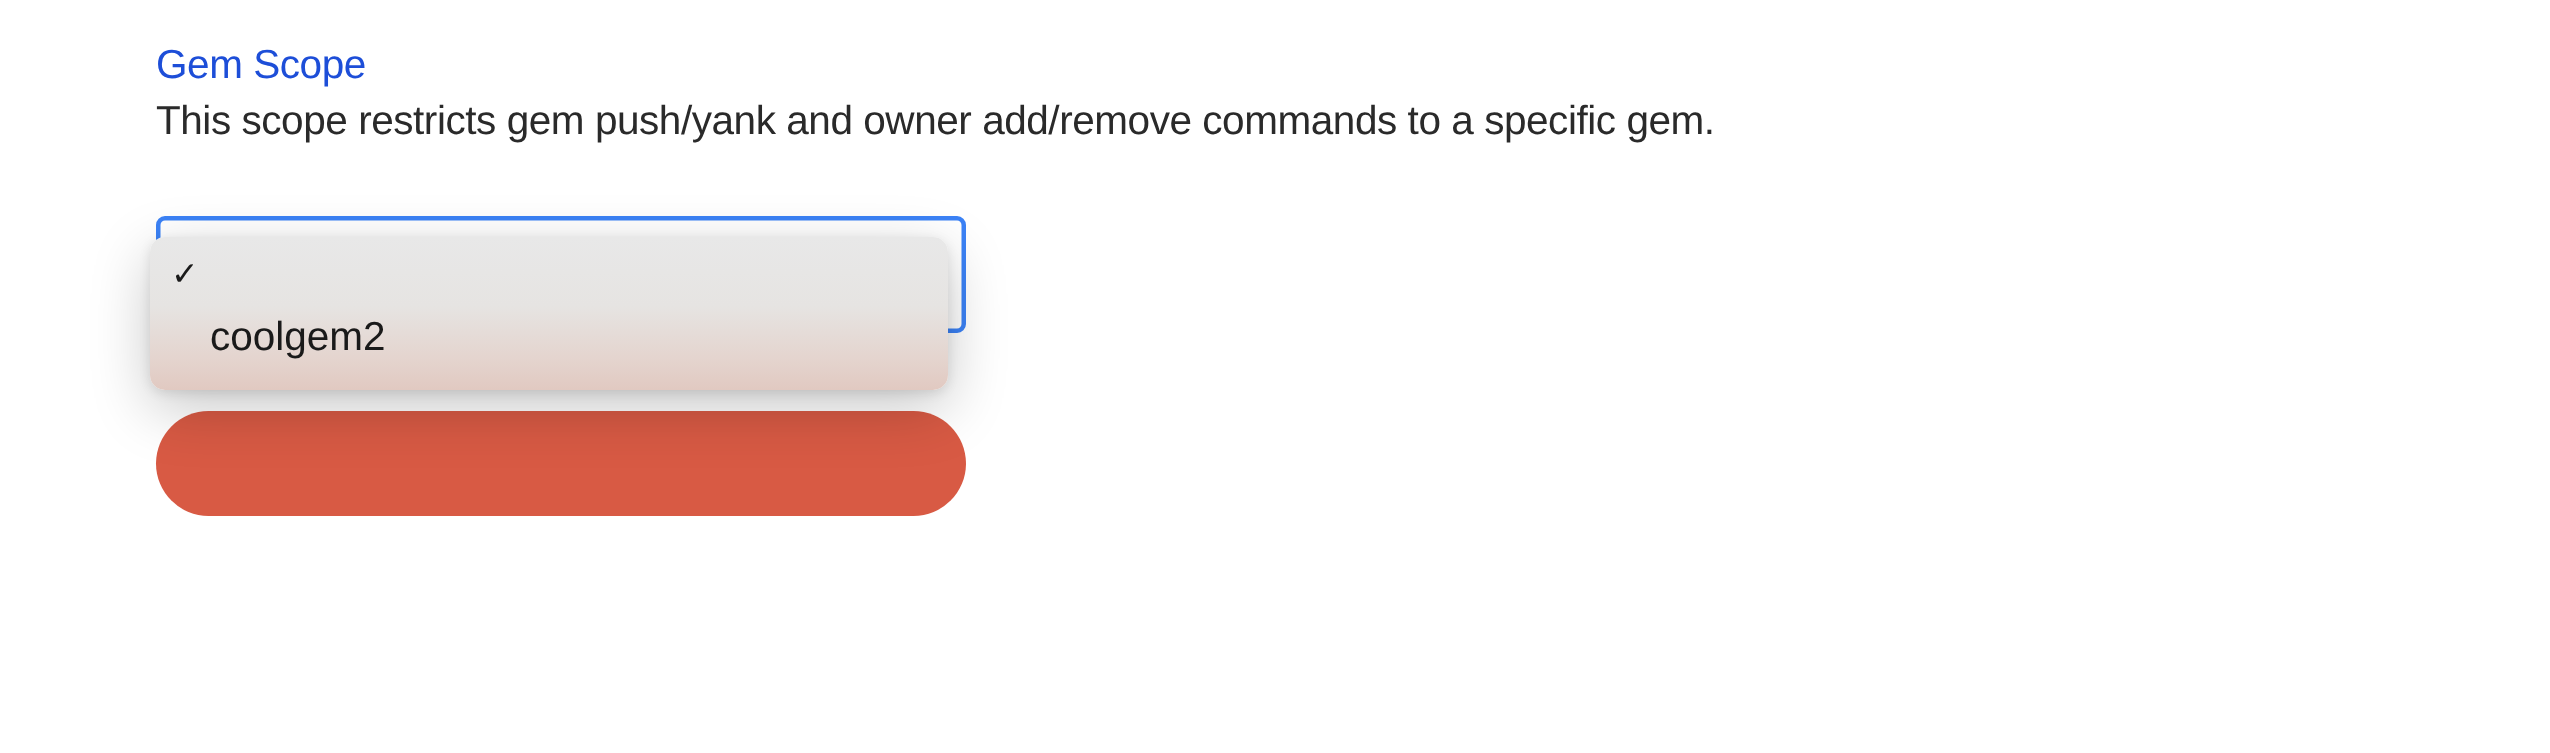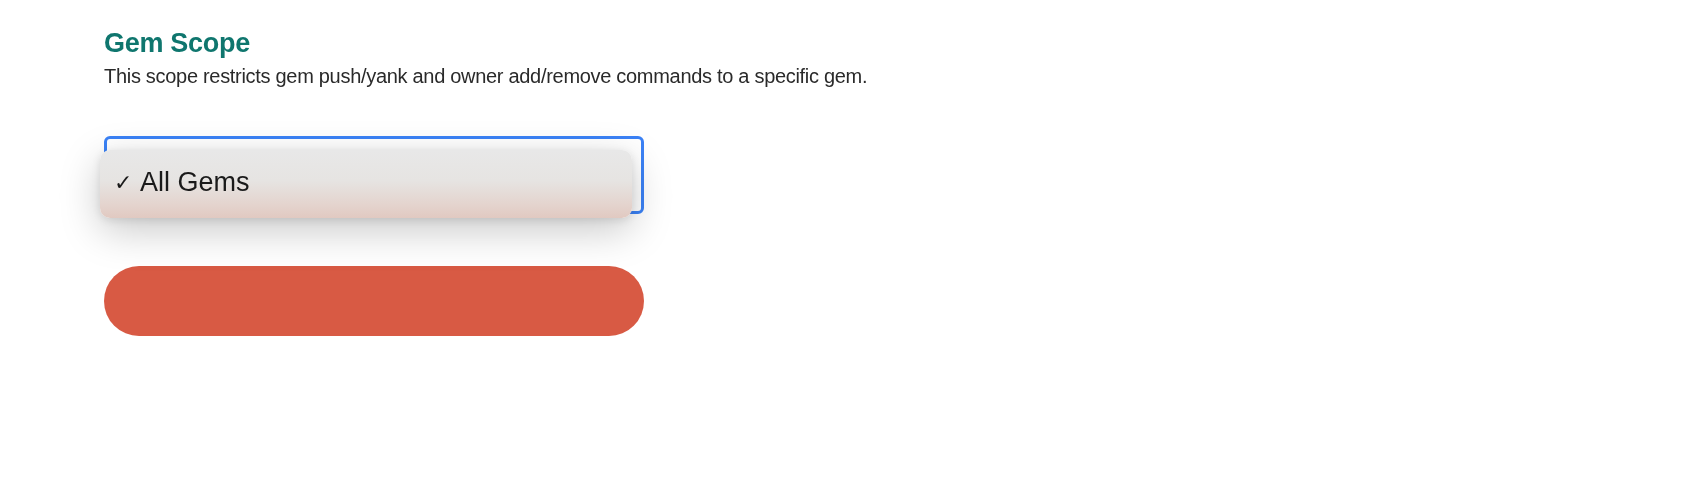--- a/index.html
+++ b/index.html
@@ -10,27 +10,27 @@
     body {
       font-family: -apple-system, BlinkMacSystemFont, "Segoe UI", Helvetica, Arial, sans-serif;
       background: #ffffff;
       padding: 28px 0 0 104px;
       width: 1700px;
       height: 502px;
       overflow: hidden;
     }
     .section-title {
       font-size: 27px;
-      font-weight: 700;
-      color: #0f766e;
+      font-weight: 400;
+      color: #1d4ed8;
       letter-spacing: -0.3px;
       margin-bottom: 6px;
     }
     .section-description {
-      font-size: 20px;
+      font-size: 27px;
       font-weight: 400;
       color: #2a2a2a;
       letter-spacing: -0.3px;
       margin-bottom: 48px;
     }
     .select-area {
       position: relative;
       width: 540px;
     }
     .select-focus {
@@ -92,16 +92,18 @@
 <h2 class="section-title">Gem Scope</h2>
 <p class="section-description">This scope restricts gem push/yank and owner add/remove commands to a specific gem.</p>
 
 <div class="select-area">
   <div class="select-focus"></div>
   <div class="red-bg"></div>
 
   <div class="dropdown">
     <div class="option">
       <span class="check">✓</span>
-      <span class="option-label">All Gems</span>
+    </div>
+    <div class="option indent">
+      <span class="option-label">coolgem2</span>
     </div>
   </div>
 </div>
 
 </body></html>

